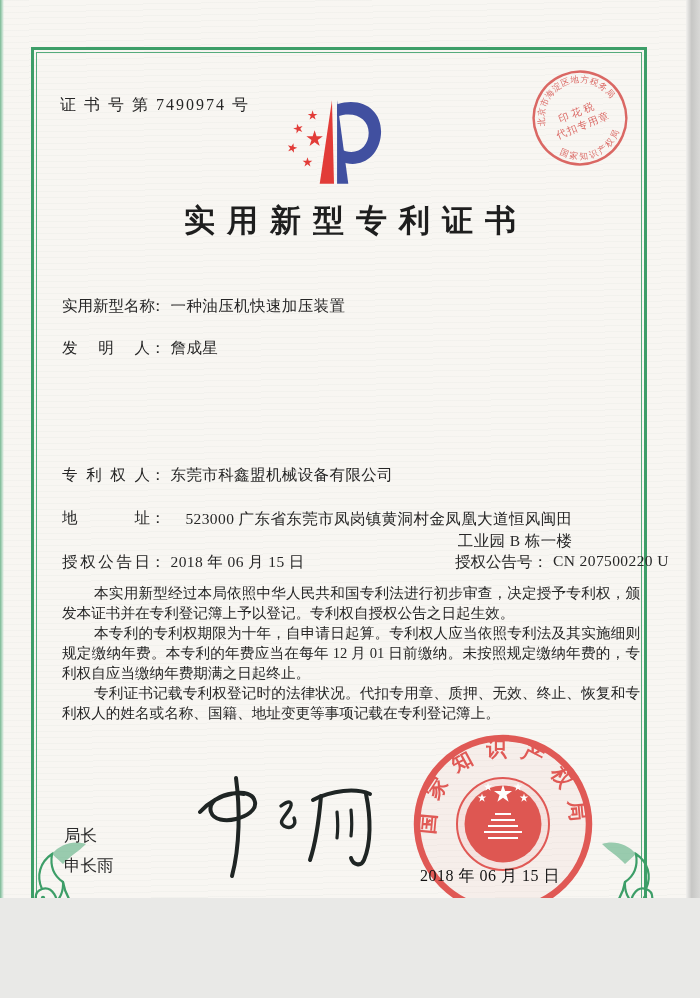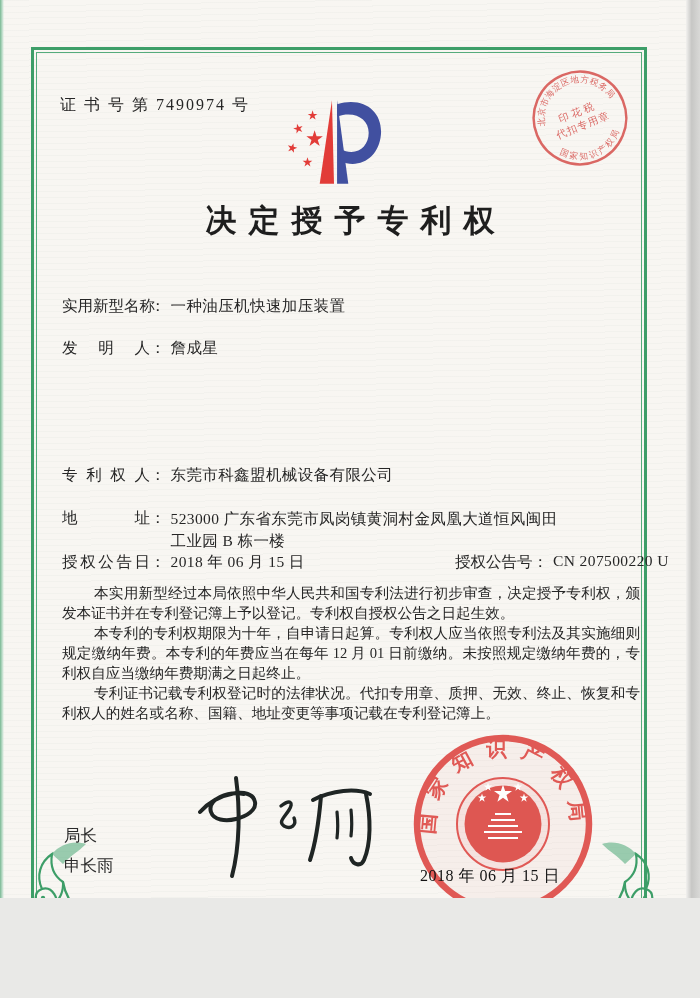--- a/index.html
+++ b/index.html
@@ -25,21 +25,21 @@
   
   .cert-no{position:absolute;left:60px;top:95px;font-size:16px;letter-spacing:2px;}
   .logo{position:absolute;left:283px;top:98px;}
   .tax-stamp{position:absolute;left:506px;top:44px;opacity:0.92;}
   .title{position:absolute;left:0;top:200px;width:100%;text-align:center;
         font-size:31px;font-weight:bold;letter-spacing:12px;text-indent:12px;color:#1e1e1e;}
   
   .row{position:absolute;left:62px;font-size:15.5px;white-space:nowrap;}
   .flabel{display:inline-block;width:88px;text-align:justify;text-align-last:justify;vertical-align:top;}
   .colon{display:inline-block;margin-right:5px;vertical-align:top;}
-  .value{letter-spacing:0.4px;vertical-align:top;}
+  .value{letter-spacing:0.4px;vertical-align:top;text-align:right;}
   .row-address .value{display:inline-block;width:402px;white-space:normal;line-height:22px;}
   .grant-no-group{position:absolute;left:393px;top:0;}
   
   .paragraphs{position:absolute;left:62px;top:583px;width:578px;
         font-size:14.6px;line-height:20px;text-align:justify;}
   .paragraphs p{margin:0;text-indent:2.2em;}
   
   .director{position:absolute;left:64px;top:820px;font-size:16.5px;line-height:30px;
         font-family:"Liberation Sans","DejaVu Sans",sans-serif;color:#2a2a2a;}
   .signature{position:absolute;left:180px;top:770px;}
@@ -108,21 +108,21 @@
         <textPath href="#taxTop" startOffset="50%" text-anchor="middle">北京市海淀区地方税务局</textPath>
       </text>
       <text font-size="8.4" letter-spacing="2">
         <textPath href="#taxBottom" startOffset="50%" text-anchor="middle">国家知识产权局</textPath>
       </text>
       <text x="72" y="69" font-size="10" letter-spacing="3" text-anchor="middle">印花税</text>
       <text x="72" y="83" font-size="10" letter-spacing="1" text-anchor="middle">代扣专用章</text>
     </g>
   </svg>
 
-  <div class="title">决定授予专利权</div>
+  <div class="title">实用新型专利证书</div>
 
   <div class="row" style="top:296px">
     <span class="flabel">实用新型名称</span><span class="colon">：</span><span class="value">一种油压机快速加压装置</span>
   </div>
   <div class="row" style="top:338px">
     <span class="flabel">发明人</span><span class="colon">：</span><span class="value">詹成星</span>
   </div>
   <div class="row" style="top:465px">
     <span class="flabel">专利权人</span><span class="colon">：</span><span class="value">东莞市科鑫盟机械设备有限公司</span>
   </div>

